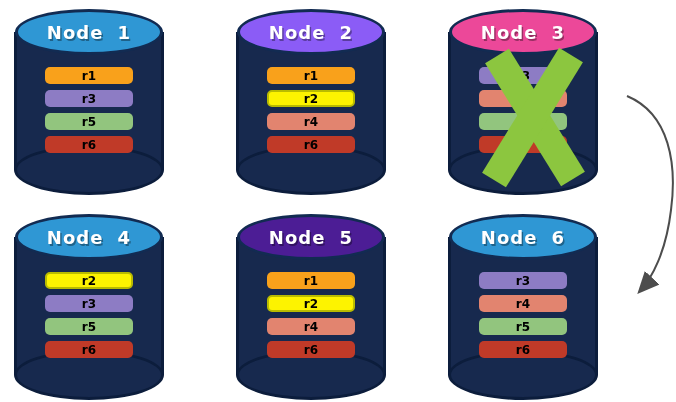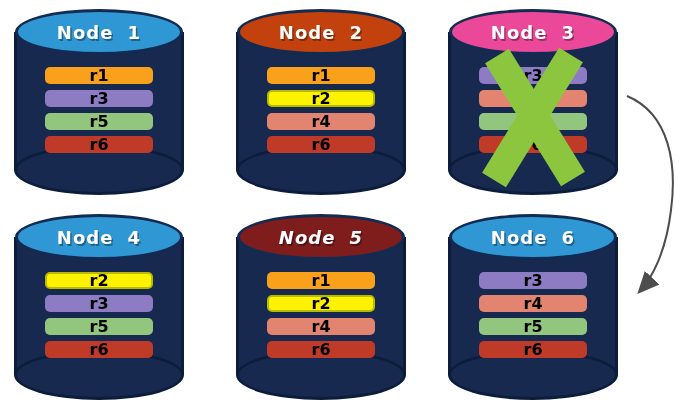--- a/index.html
+++ b/index.html
@@ -1,32 +1,32 @@
 <!DOCTYPE html>
 <html><head>
 <meta charset="utf-8">
 <style>
   html,body{margin:0;padding:0;background:#ffffff;}
   .canvas{position:relative;width:676px;height:402px;background:#ffffff;overflow:hidden;
           font-family:"DejaVu Sans",sans-serif;}
-  .node{position:absolute;width:170px;height:188px;}
+  .node{position:absolute;width:150px;height:188px;}
   .cyl-top{position:absolute;top:2px;left:1px;right:1px;height:46px;border-radius:50%;
            border:3px solid #122B52;box-sizing:border-box;z-index:2;
            display:flex;align-items:center;justify-content:center;background:#2F97D4;}
   .cyl-body{position:absolute;top:25px;left:0;right:0;bottom:25px;background:#17294E;
             border-left:3px solid #0C1D3C;border-right:3px solid #0C1D3C;box-sizing:border-box;z-index:1;}
   .cyl-bottom{position:absolute;bottom:0;left:0;right:0;height:50px;border-radius:50%;
               background:#17294E;border:3px solid #0C1D3C;box-sizing:border-box;z-index:1;}
   .node-title{color:#FFFFFF;font-weight:bold;font-size:18px;letter-spacing:1px;word-spacing:7px;
               white-space:nowrap;text-shadow:1.5px 1.5px 0 rgba(0,0,0,0.35);}
   .bars{position:absolute;left:31px;right:31px;top:60px;z-index:3;
         display:flex;flex-direction:column;gap:6px;}
   .bar{height:17px;border-radius:5px;display:flex;align-items:center;justify-content:center;
        box-sizing:border-box;}
-  .bar span{font-size:16px;font-weight:bold;color:#000000;line-height:1;}
+  .bar span{font-size:12px;font-weight:bold;color:#000000;line-height:1;}
   .overlay{position:absolute;top:0;left:0;z-index:5;pointer-events:none;}
   
   #node1{left:14px;top:7px;}  #node2{left:236px;top:7px;}  #node3{left:448px;top:7px;}
   #node4{left:14px;top:212px;}#node5{left:236px;top:212px;}#node6{left:448px;top:212px;text-align:center;}
 </style>
 </head>
 <body>
 
 <div class="canvas">
 
@@ -48,21 +48,21 @@
         </div>
       <div class="bar" style="background-color: rgb(192, 58, 40);">
           <span>r6</span>
         </div>
     </div>
   </div>
 
   <div class="node" id="node2">
     <div class="cyl-body" style="background-color: rgb(23, 41, 78);"></div>
     <div class="cyl-bottom" style="background-color: rgb(23, 41, 78);"></div>
-    <div class="cyl-top" style="background-color: #c2410c; text-align: center;">
+    <div class="cyl-top" style="background-color: #8b5cf6; text-align: center;">
       <span class="node-title">Node 2</span>
     </div>
     <div class="bars">
       <div class="bar" style="background-color: rgb(249, 161, 27);">
           <span>r1</span>
         </div>
       <div class="bar" style="background-color: rgb(253, 243, 0); border: 2px solid rgb(185, 187, 0);">
           <span>r2</span>
         </div>
       <div class="bar" style="background-color: rgb(226, 132, 111);">
@@ -114,21 +114,21 @@
         </div>
       <div class="bar" style="background-color: rgb(192, 58, 40);">
           <span>r6</span>
         </div>
     </div>
   </div>
 
   <div class="node" id="node5">
     <div class="cyl-body" style="background-color: rgb(23, 41, 78);"></div>
     <div class="cyl-bottom" style="background-color: rgb(23, 41, 78);"></div>
-    <div class="cyl-top" style="background-color: #7f1d1d; font-style: italic;">
+    <div class="cyl-top" style="background-color: #4c1d95;">
       <span class="node-title">Node 5</span>
     </div>
     <div class="bars">
       <div class="bar" style="background-color: rgb(249, 161, 27);">
           <span>r1</span>
         </div>
       <div class="bar" style="background-color: rgb(253, 243, 0); border: 2px solid rgb(185, 187, 0);">
           <span>r2</span>
         </div>
       <div class="bar" style="background-color: rgb(226, 132, 111);">

